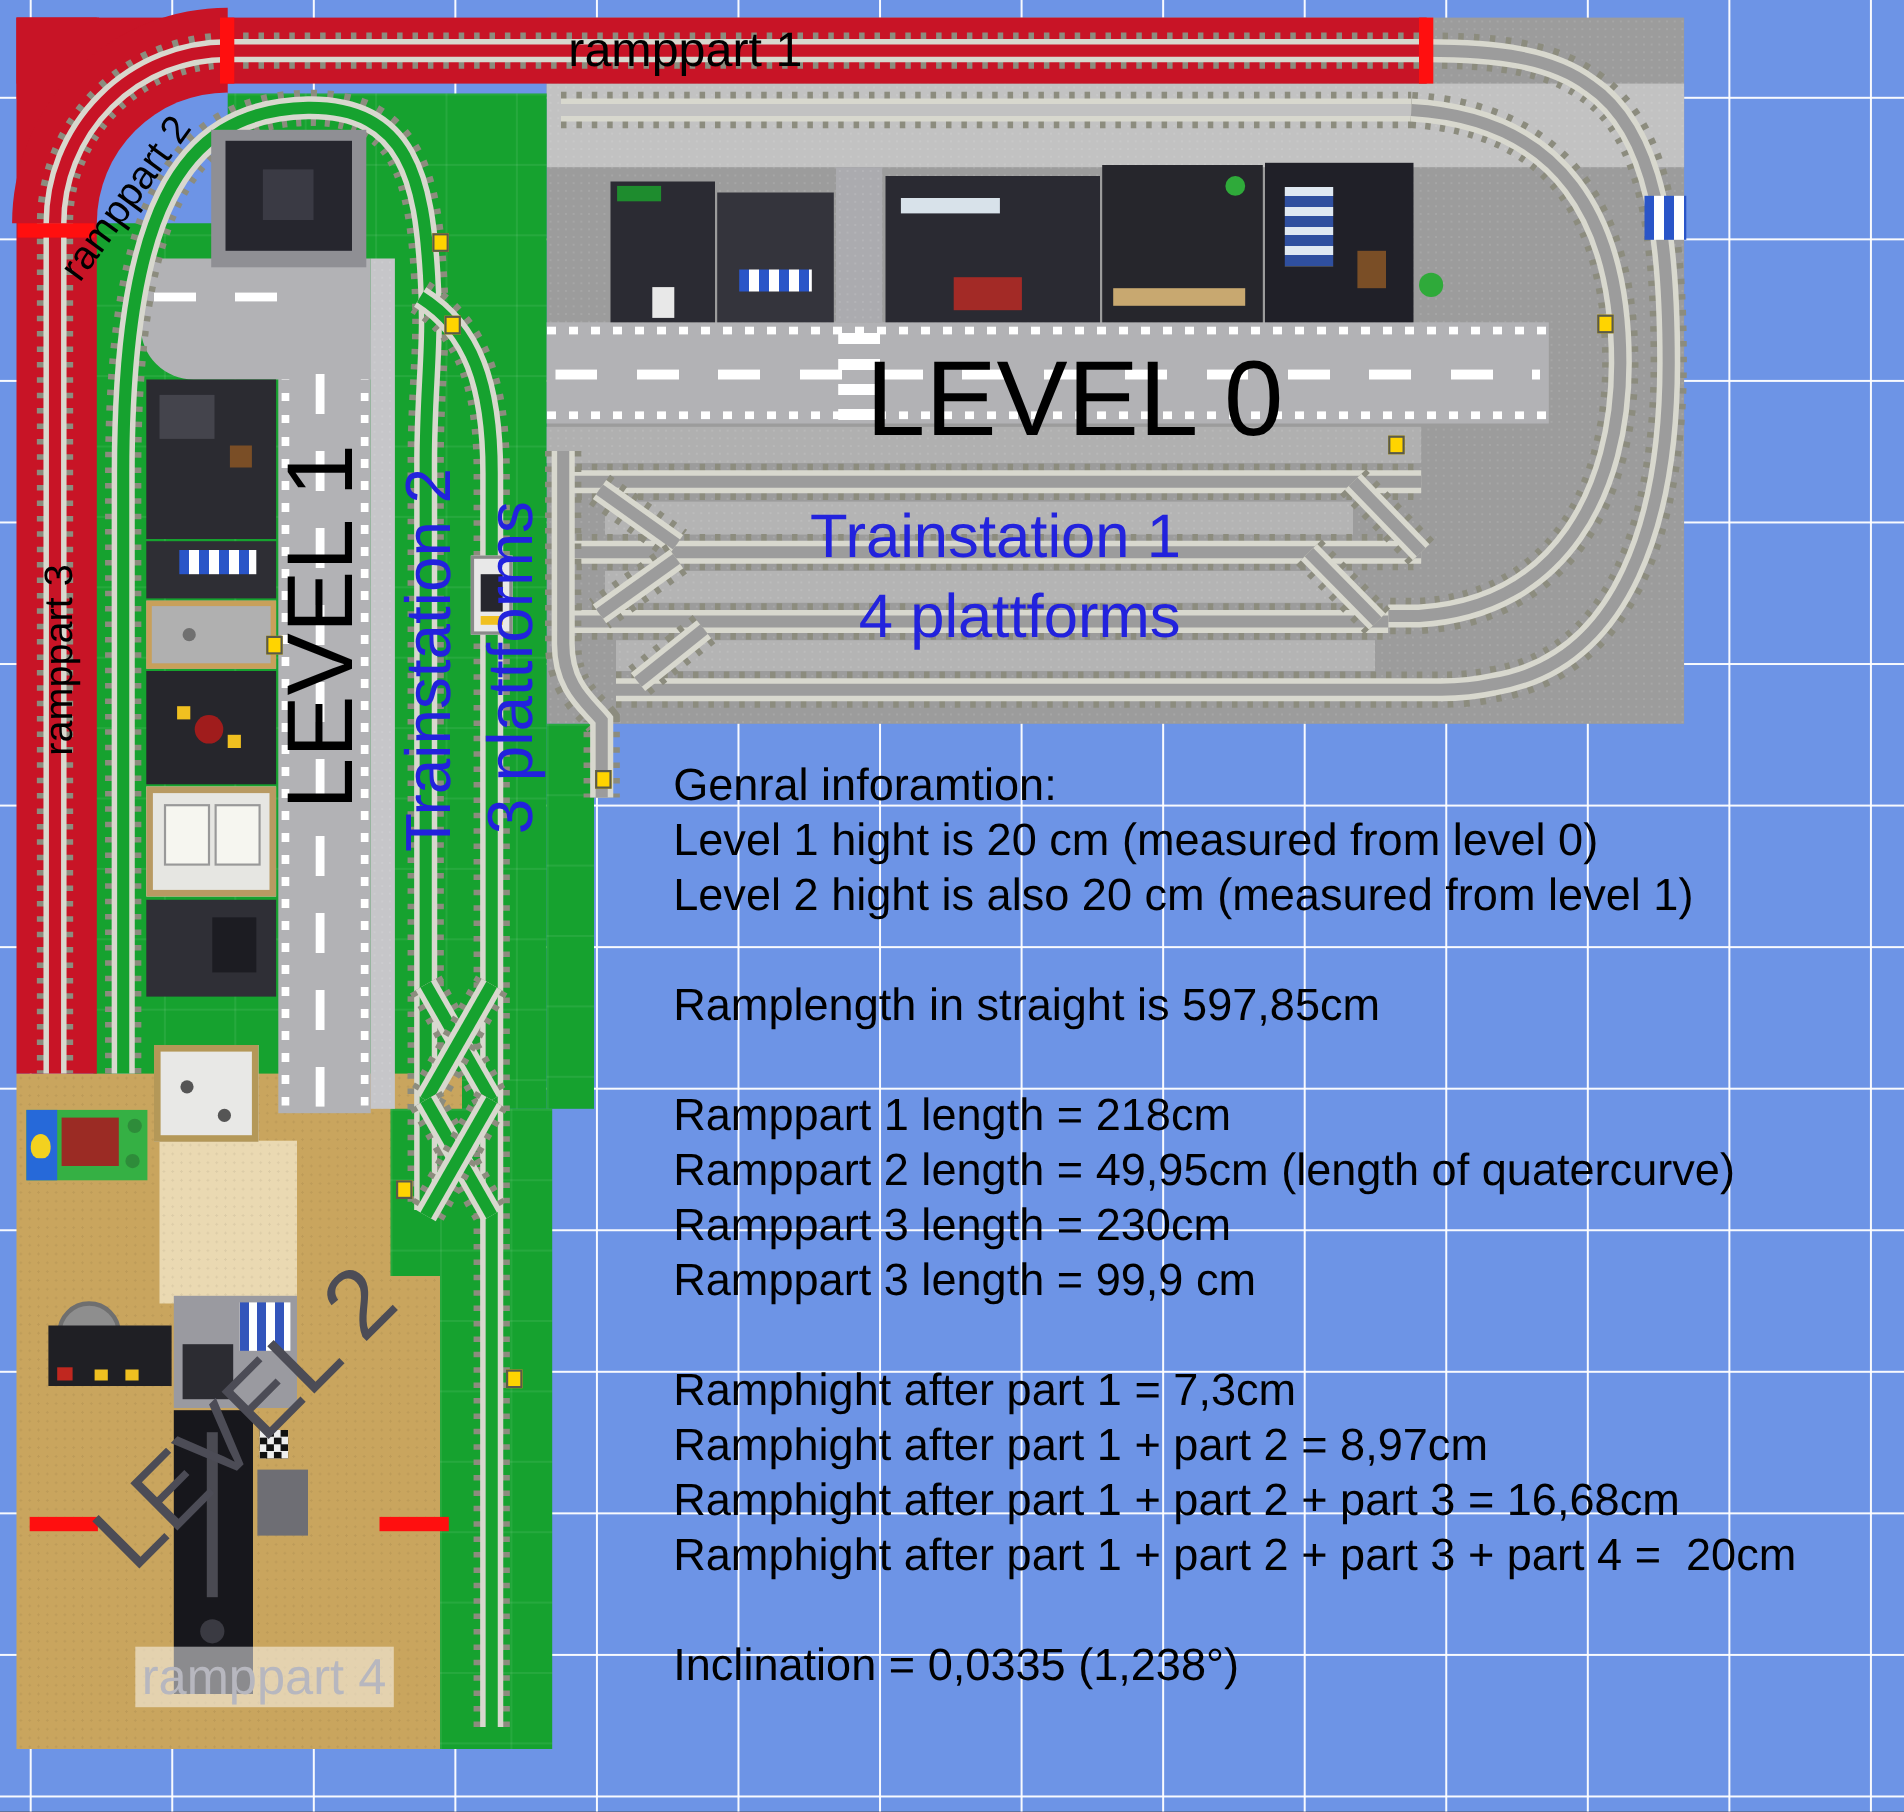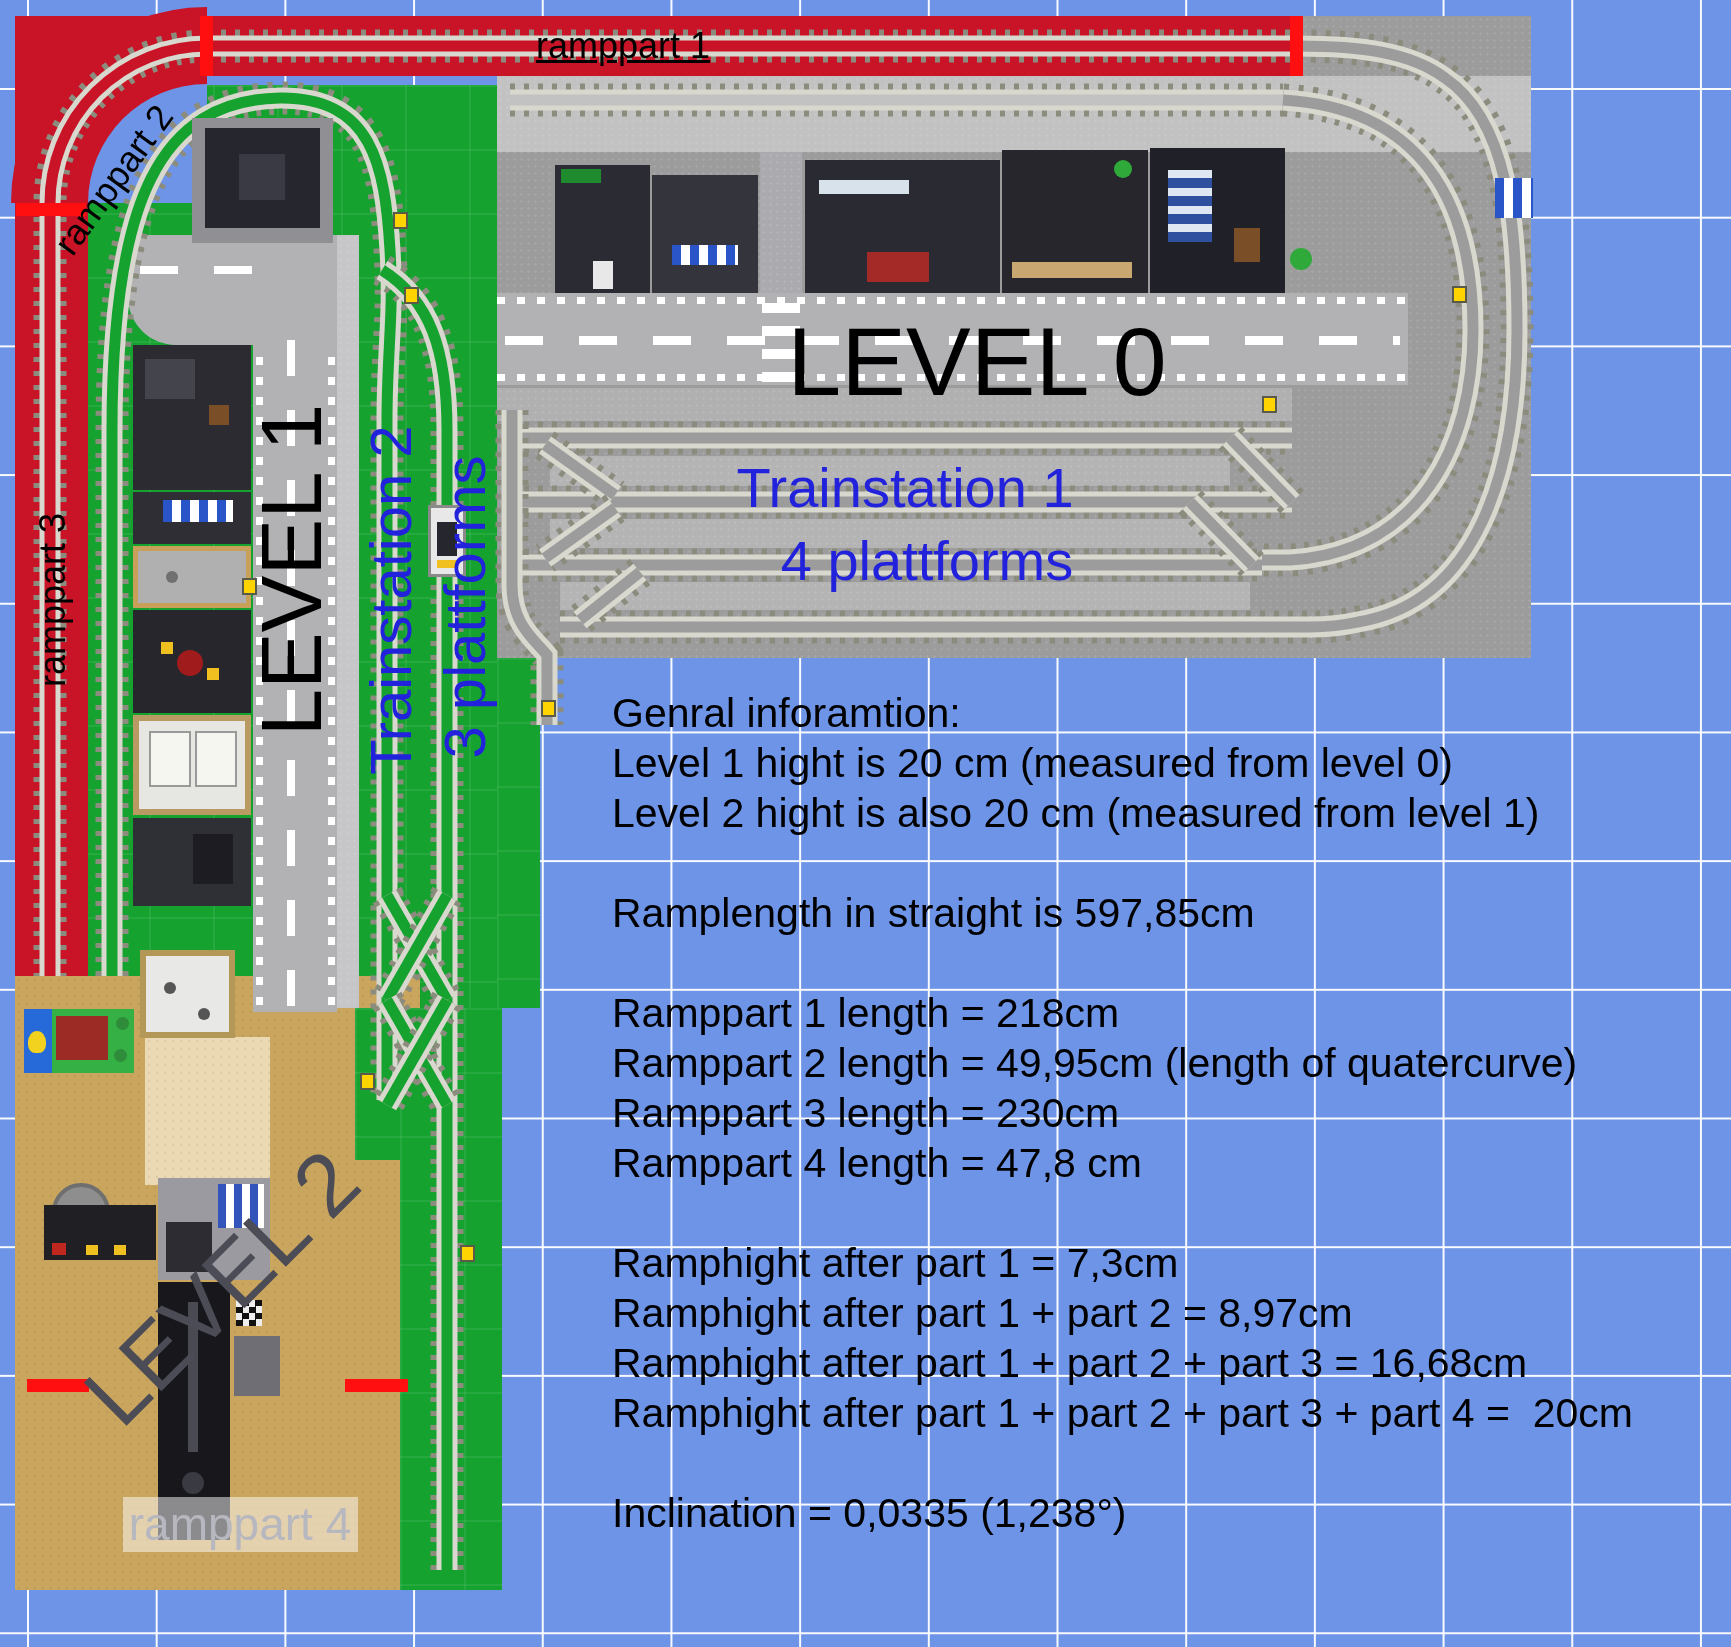--- a/index.html
+++ b/index.html
@@ -322,21 +322,21 @@
   <div class="signal" style="left:460px;top:1245px;"></div>
   <div class="signal" style="left:1452px;top:286px;"></div>
   <div class="signal" style="left:1262px;top:396px;"></div>
 
   <div class="redmark" style="left:200px;top:16px;width:13px;height:60px;"></div>
   <div class="redmark" style="left:16px;top:203px;width:70px;height:13px;"></div>
   <div class="redmark" style="left:1290px;top:16px;width:13px;height:60px;"></div>
   <div class="redmark" style="left:27px;top:1379px;width:62px;height:13px;"></div>
   <div class="redmark" style="left:345px;top:1379px;width:63px;height:13px;"></div>
 
-  <div class="lbl" style="left:623px;top:46px;font-size:36px;text-decoration:underline;">ramppart 1</div>
+  <div class="lbl" style="left:623px;top:46px;font-size:44px;">ramppart 1</div>
   <div class="lbl" style="left:114px;top:180px;font-size:36px;transform:translate(-50%,-50%) rotate(-54deg);">ramppart 2</div>
   <div class="lbl rot90" style="left:53px;top:600px;font-size:36px;">ramppart 3</div>
 
   <div class="lbl" style="left:977px;top:362px;font-size:97px;text-align:center;">LEVEL 0</div>
   <div class="lbl blue-lbl" style="left:905px;top:487px;font-size:56px;">Trainstation 1</div>
   <div class="lbl blue-lbl" style="left:927px;top:560px;font-size:56px;">4 plattforms</div>
 
   <div class="lbl rot90" style="left:292px;top:570px;font-size:85px;">LEVEL 1</div>
   <div class="lbl rot90 blue-lbl" style="left:390px;top:600px;font-size:58px;">Trainstation 2</div>
   <div class="lbl rot90 blue-lbl" style="left:464px;top:607px;font-size:58px;">3 plattforms</div>
@@ -349,21 +349,21 @@
   <div class="info">
     <div class="info-line">Genral inforamtion:</div>
     <div class="info-line">Level 1 hight is 20 cm (measured from level 0)</div>
     <div class="info-line">Level 2 hight is also 20 cm (measured from level 1)</div>
     <div class="info-line"></div>
     <div class="info-line">Ramplength in straight is 597,85cm</div>
     <div class="info-line"></div>
     <div class="info-line">Ramppart 1 length = 218cm</div>
     <div class="info-line">Ramppart 2 length = 49,95cm (length of quatercurve)</div>
     <div class="info-line">Ramppart 3 length = 230cm</div>
-    <div class="info-line">Ramppart 4 length = 47,8 cm</div>
+    <div class="info-line">Ramppart 3 length = 99,9 cm</div>
     <div class="info-line"></div>
     <div class="info-line">Ramphight after part 1 = 7,3cm</div>
     <div class="info-line">Ramphight after part 1 + part 2 = 8,97cm</div>
     <div class="info-line">Ramphight after part 1 + part 2 + part 3 = 16,68cm</div>
     <div class="info-line">Ramphight after part 1 + part 2 + part 3 + part 4 =  20cm</div>
     <div class="info-line"></div>
     <div class="info-line">Inclination = 0,0335 (1,238°)</div>
   </div>
 
 </div>

